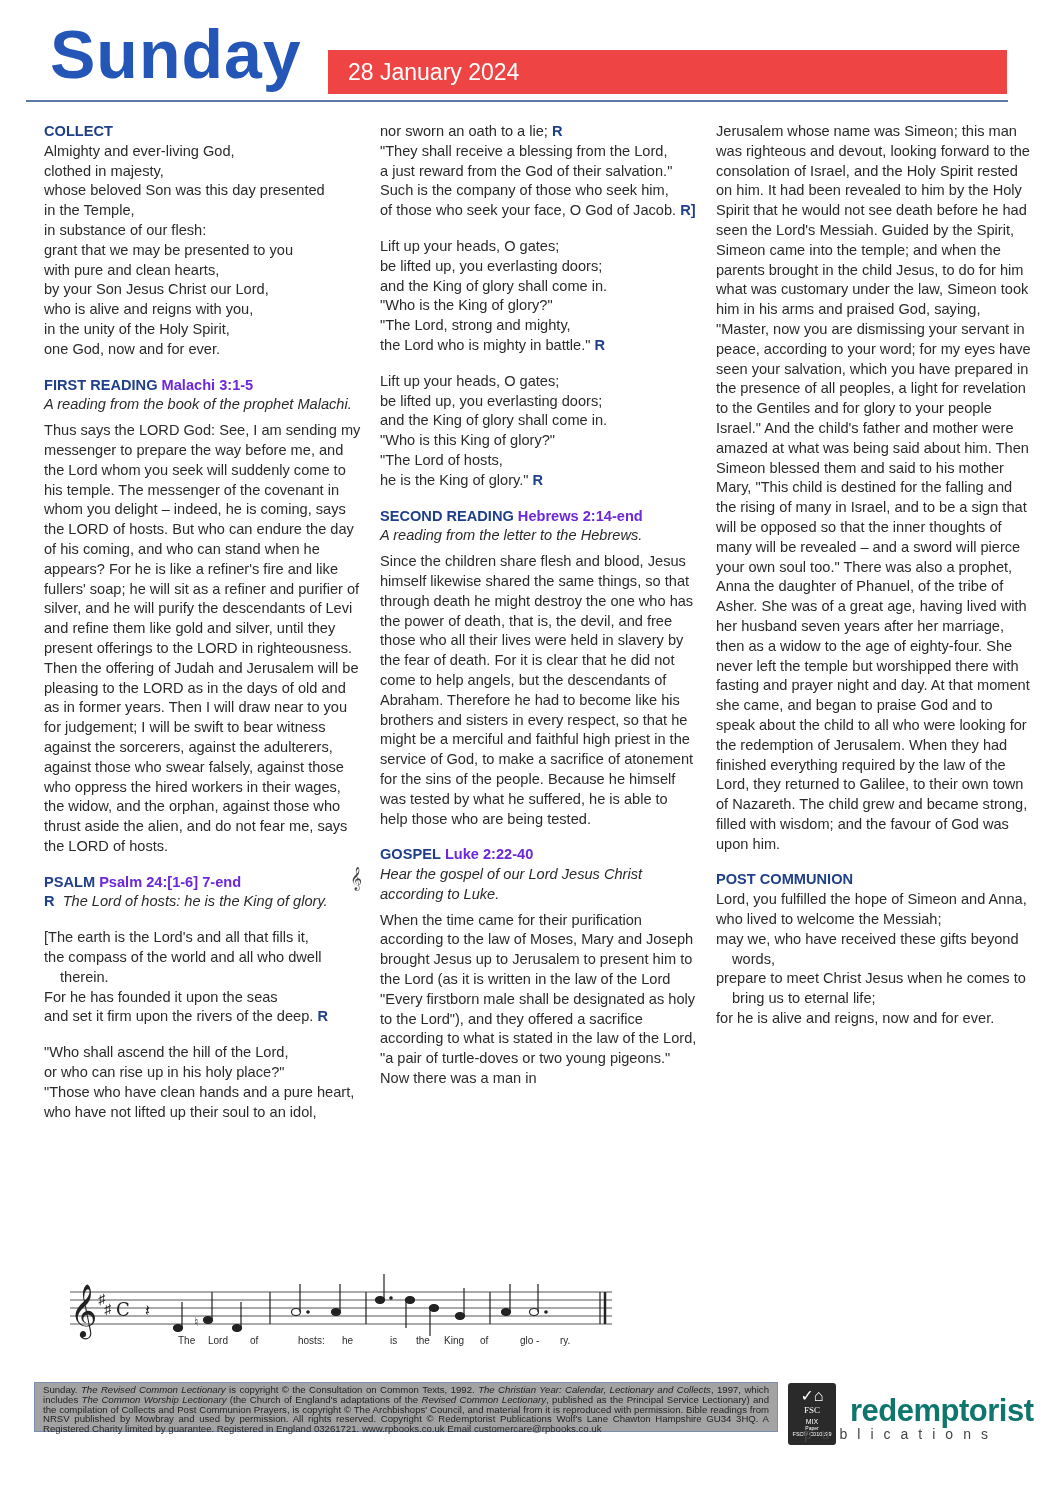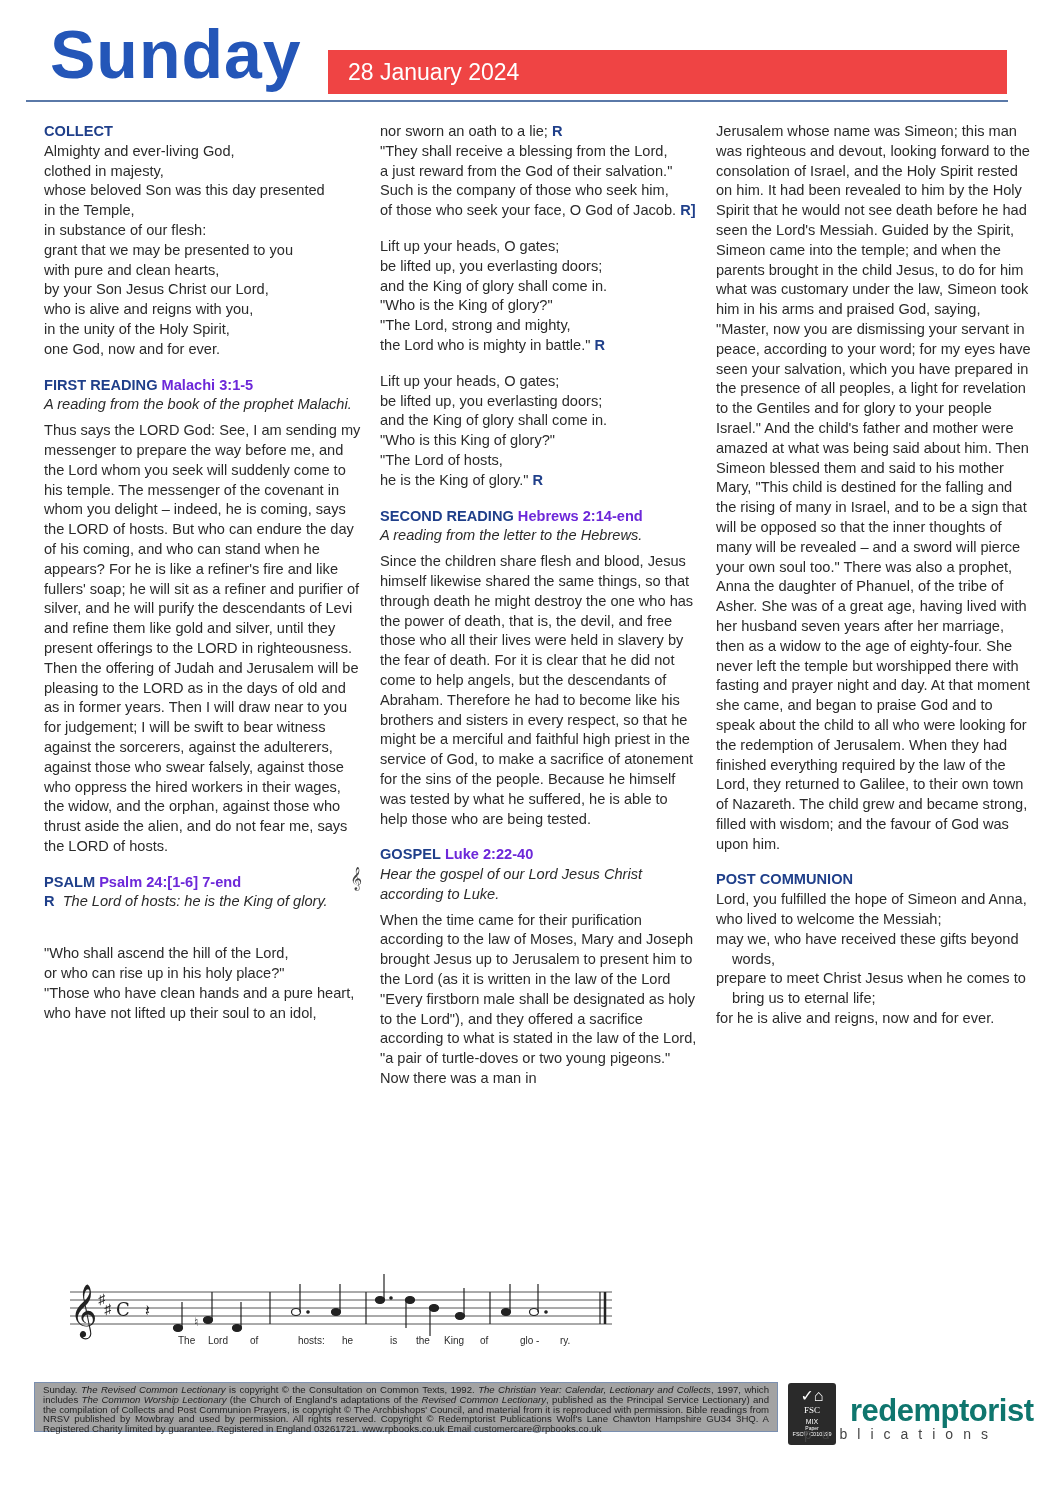--- a/index.html
+++ b/index.html
@@ -66,20 +66,26 @@
     <div><span class="sec-head">FIRST READING</span> <span class="sec-ref">Malachi 3:1-5</span></div>
     <div class="intro">A reading from the book of the prophet Malachi.</div>
     <div class="para">Thus says the LORD God: See, I am sending my messenger to prepare the way before me, and the Lord whom you seek will suddenly come to his temple. The messenger of the covenant in whom you delight – indeed, he is coming, says the LORD of hosts. But who can endure the day of his coming, and who can stand when he appears? For he is like a refiner's fire and like fullers' soap; he will sit as a refiner and purifier of silver, and he will purify the descendants of Levi and refine them like gold and silver, until they present offerings to the LORD in righteousness. Then the offering of Judah and Jerusalem will be pleasing to the LORD as in the days of old and as in former years. Then I will draw near to you for judgement; I will be swift to bear witness against the sorcerers, against the adulterers, against those who swear falsely, against those who oppress the hired workers in their wages, the widow, and the orphan, against those who thrust aside the alien, and do not fear me, says the LORD of hosts.</div>
   </div>
   <div class="gap"></div>
   <div style="position:relative;">
     <div><span class="sec-head">PSALM</span> <span class="sec-ref">Psalm 24:[1-6] 7-end</span></div>
     <span class="clef-icon">𝄞</span>
     <div><span class="r">R</span>&nbsp; <span class="intro">The Lord of hosts: he is the King of glory.</span></div>
     <div class="gap"></div>
+    <div id="psalm-s1">
+        <div class="line hang">[The earth is the Lord's and all that fills it,</div>
+        <div class="line hang">the compass of the world and all who dwell therein.</div>
+        <div class="line hang">For he has founded it upon the seas</div>
+        <div class="line hang">and set it firm upon the rivers of the deep.<span class="r"> R</span></div>
+      </div>
     <div class="gap"></div>
     <div id="psalm-s2a">
         <div class="line hang">"Who shall ascend the hill of the Lord,</div>
         <div class="line hang">or who can rise up in his holy place?"</div>
         <div class="line hang">"Those who have clean hands and a pure heart,</div>
         <div class="line hang">who have not lifted up their soul to an idol,</div>
       </div>
   </div>
 </div>
 

